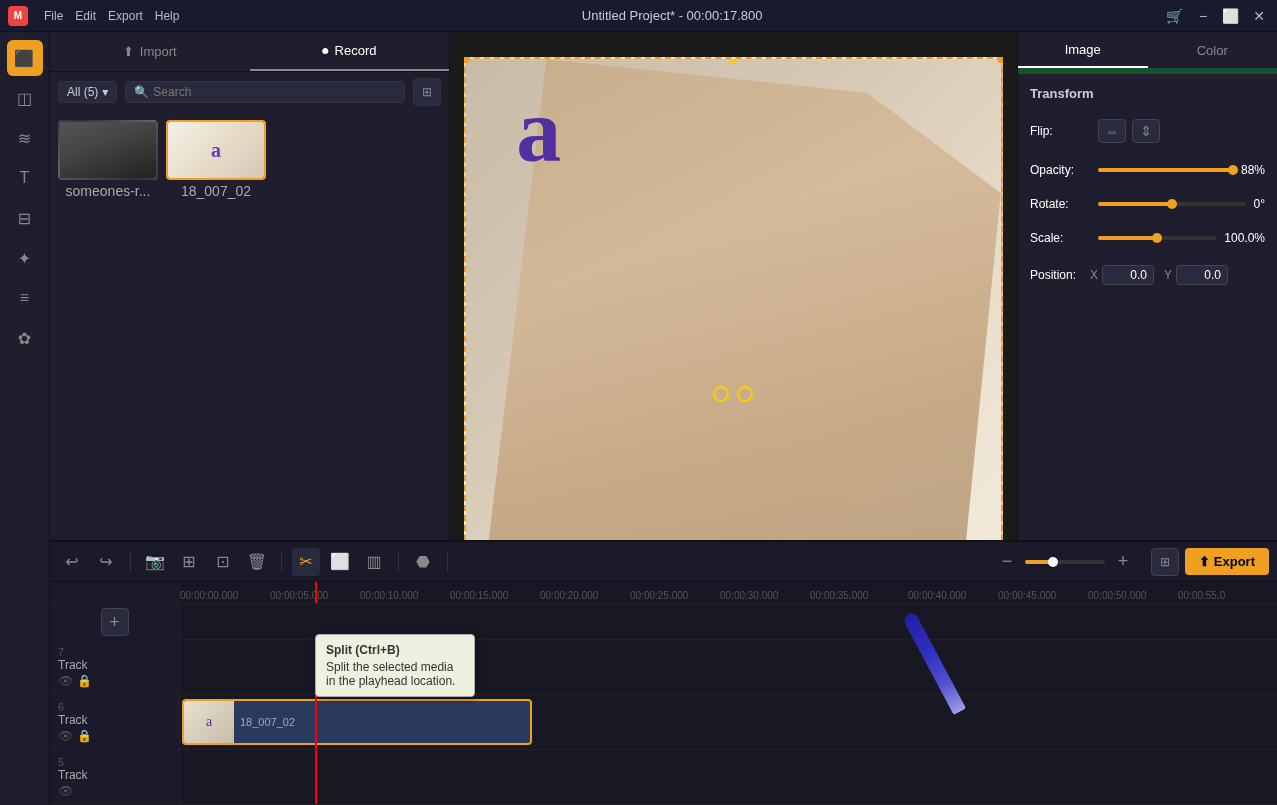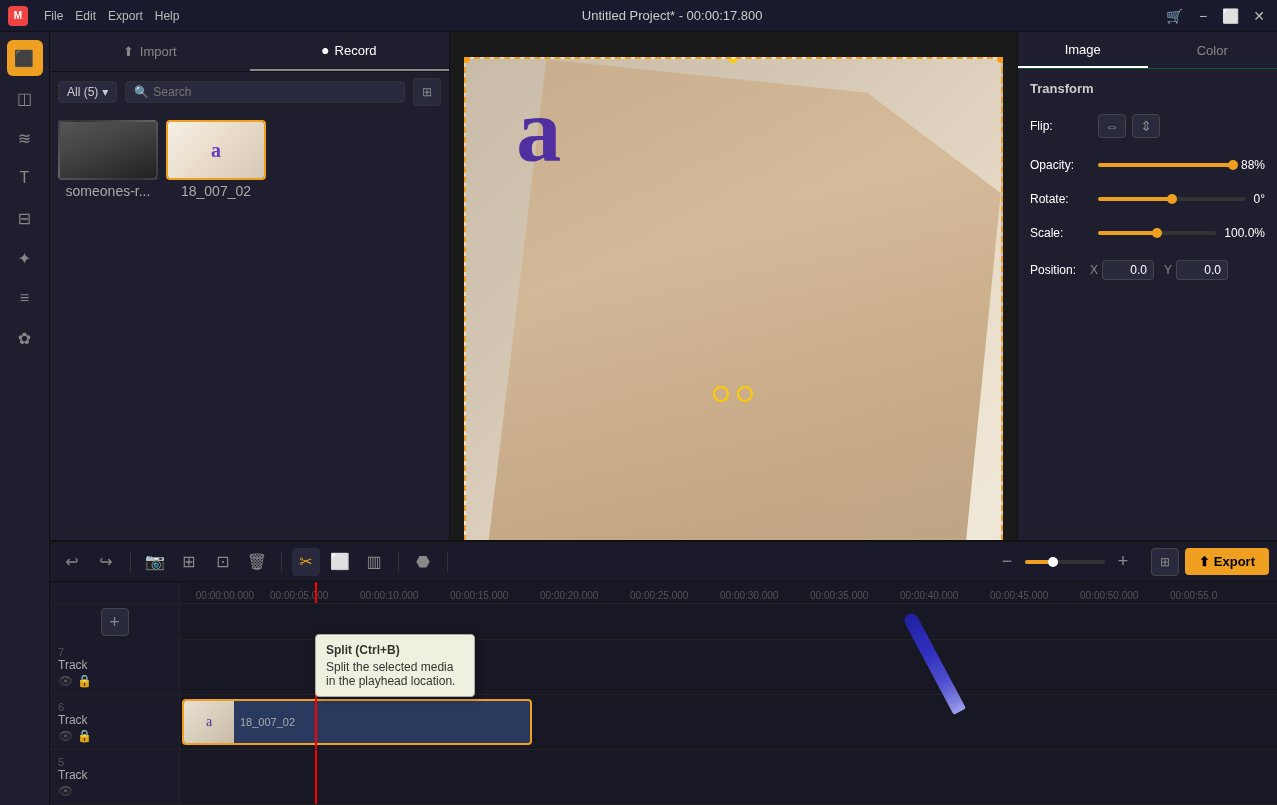--- a/index.html
+++ b/index.html
@@ -255,21 +255,21 @@
     
     .right-panel {
       width: 260px;
       background: #1e1e2e;
       border-left: 1px solid #111;
       display: flex;
       flex-direction: column;
     }
     .right-tabs {
       display: flex;
-      border-bottom: 1px solid #14532d;
+      border-bottom: 6px solid #14532d;
     }
     .right-tab {
       flex: 1;
       height: 36px;
       display: flex;
       align-items: center;
       justify-content: center;
       cursor: pointer;
       color: #888;
       font-size: 13px;
@@ -712,29 +712,29 @@
       <div style="width:28px;height:28px;background:#2a2a3e;border:1px solid #444;border-radius:4px;display:flex;align-items:center;justify-content:center;cursor:pointer;color:#888;margin-left:8px;">⊞</div>
       <button class="export-btn">
         <span>⬆</span>
         <span>Export</span>
       </button>
     </div>
 
     <div style="height:22px;background:#181824;border-bottom:1px solid #222;display:flex;overflow:hidden;position:relative;">
       <div style="width:130px;min-width:130px;background:#1a1a2a;border-right:1px solid #222;"></div>
       <div style="display:flex;align-items:flex-end;padding-bottom:2px;overflow:hidden;">
-        <div style="color:#555;font-size:10px;width:90px;flex-shrink:0;text-align:center;">00:00:00.000</div>
+        <div style="color:#555;font-size:10px;width:90px;flex-shrink:0;">00:00:00.000</div>
         <div style="color:#555;font-size:10px;width:90px;flex-shrink:0;">00:00:05.000</div>
         <div style="color:#555;font-size:10px;width:90px;flex-shrink:0;">00:00:10.000</div>
         <div style="color:#555;font-size:10px;width:90px;flex-shrink:0;margin-top:40px;">00:00:15.000</div>
         <div style="color:#555;font-size:10px;width:90px;flex-shrink:0;">00:00:20.000</div>
         <div style="color:#555;font-size:10px;width:90px;flex-shrink:0;">00:00:25.000</div>
         <div style="color:#555;font-size:10px;width:90px;flex-shrink:0;">00:00:30.000</div>
         <div style="color:#555;font-size:10px;width:90px;flex-shrink:0;">00:00:35.000</div>
-        <div style="color:#555;font-size:10px;width:90px;flex-shrink:0;">00:00:40.000</div>
+        <div style="color:#555;font-size:10px;width:90px;flex-shrink:0;margin-left:8px;">00:00:40.000</div>
         <div style="color:#555;font-size:10px;width:90px;flex-shrink:0;">00:00:45.000</div>
         <div style="color:#555;font-size:10px;width:90px;flex-shrink:0;">00:00:50.000</div>
         <div style="color:#555;font-size:10px;width:90px;flex-shrink:0;">00:00:55.0</div>
       </div>
 
       <div style="position:absolute;top:0;bottom:0;left:calc(130px + 90px*1.5);width:2px;background:#f00;z-index:10;"></div>
     </div>
 
     <div style="flex:1;overflow:hidden;position:relative;">
 

